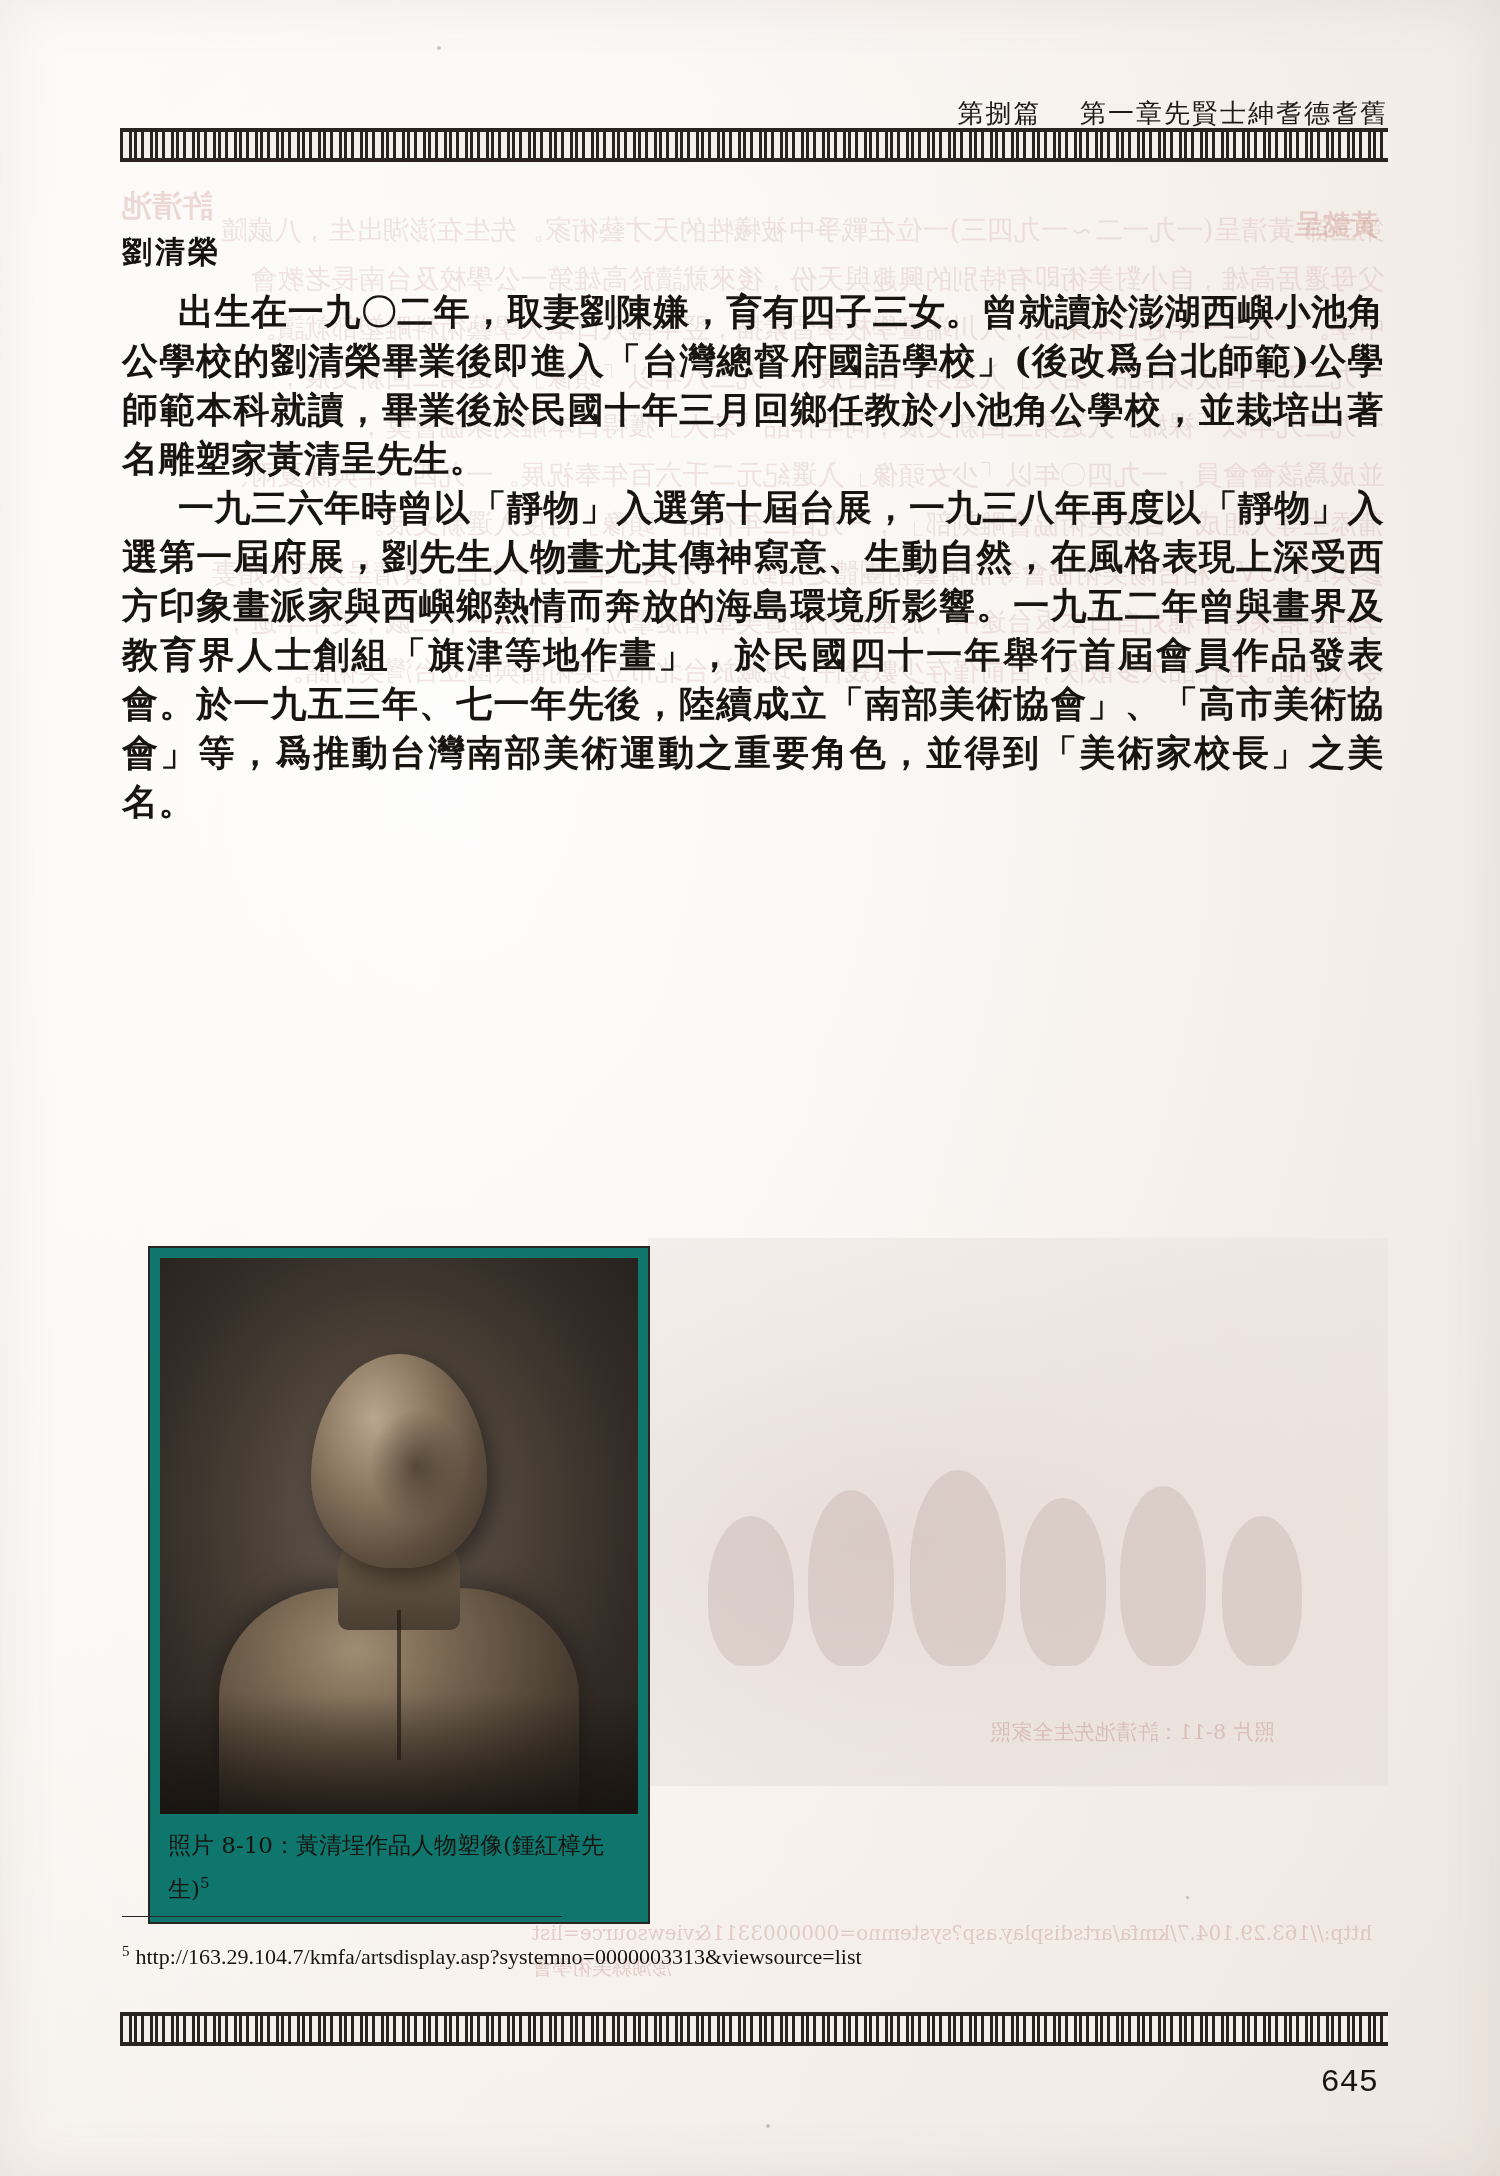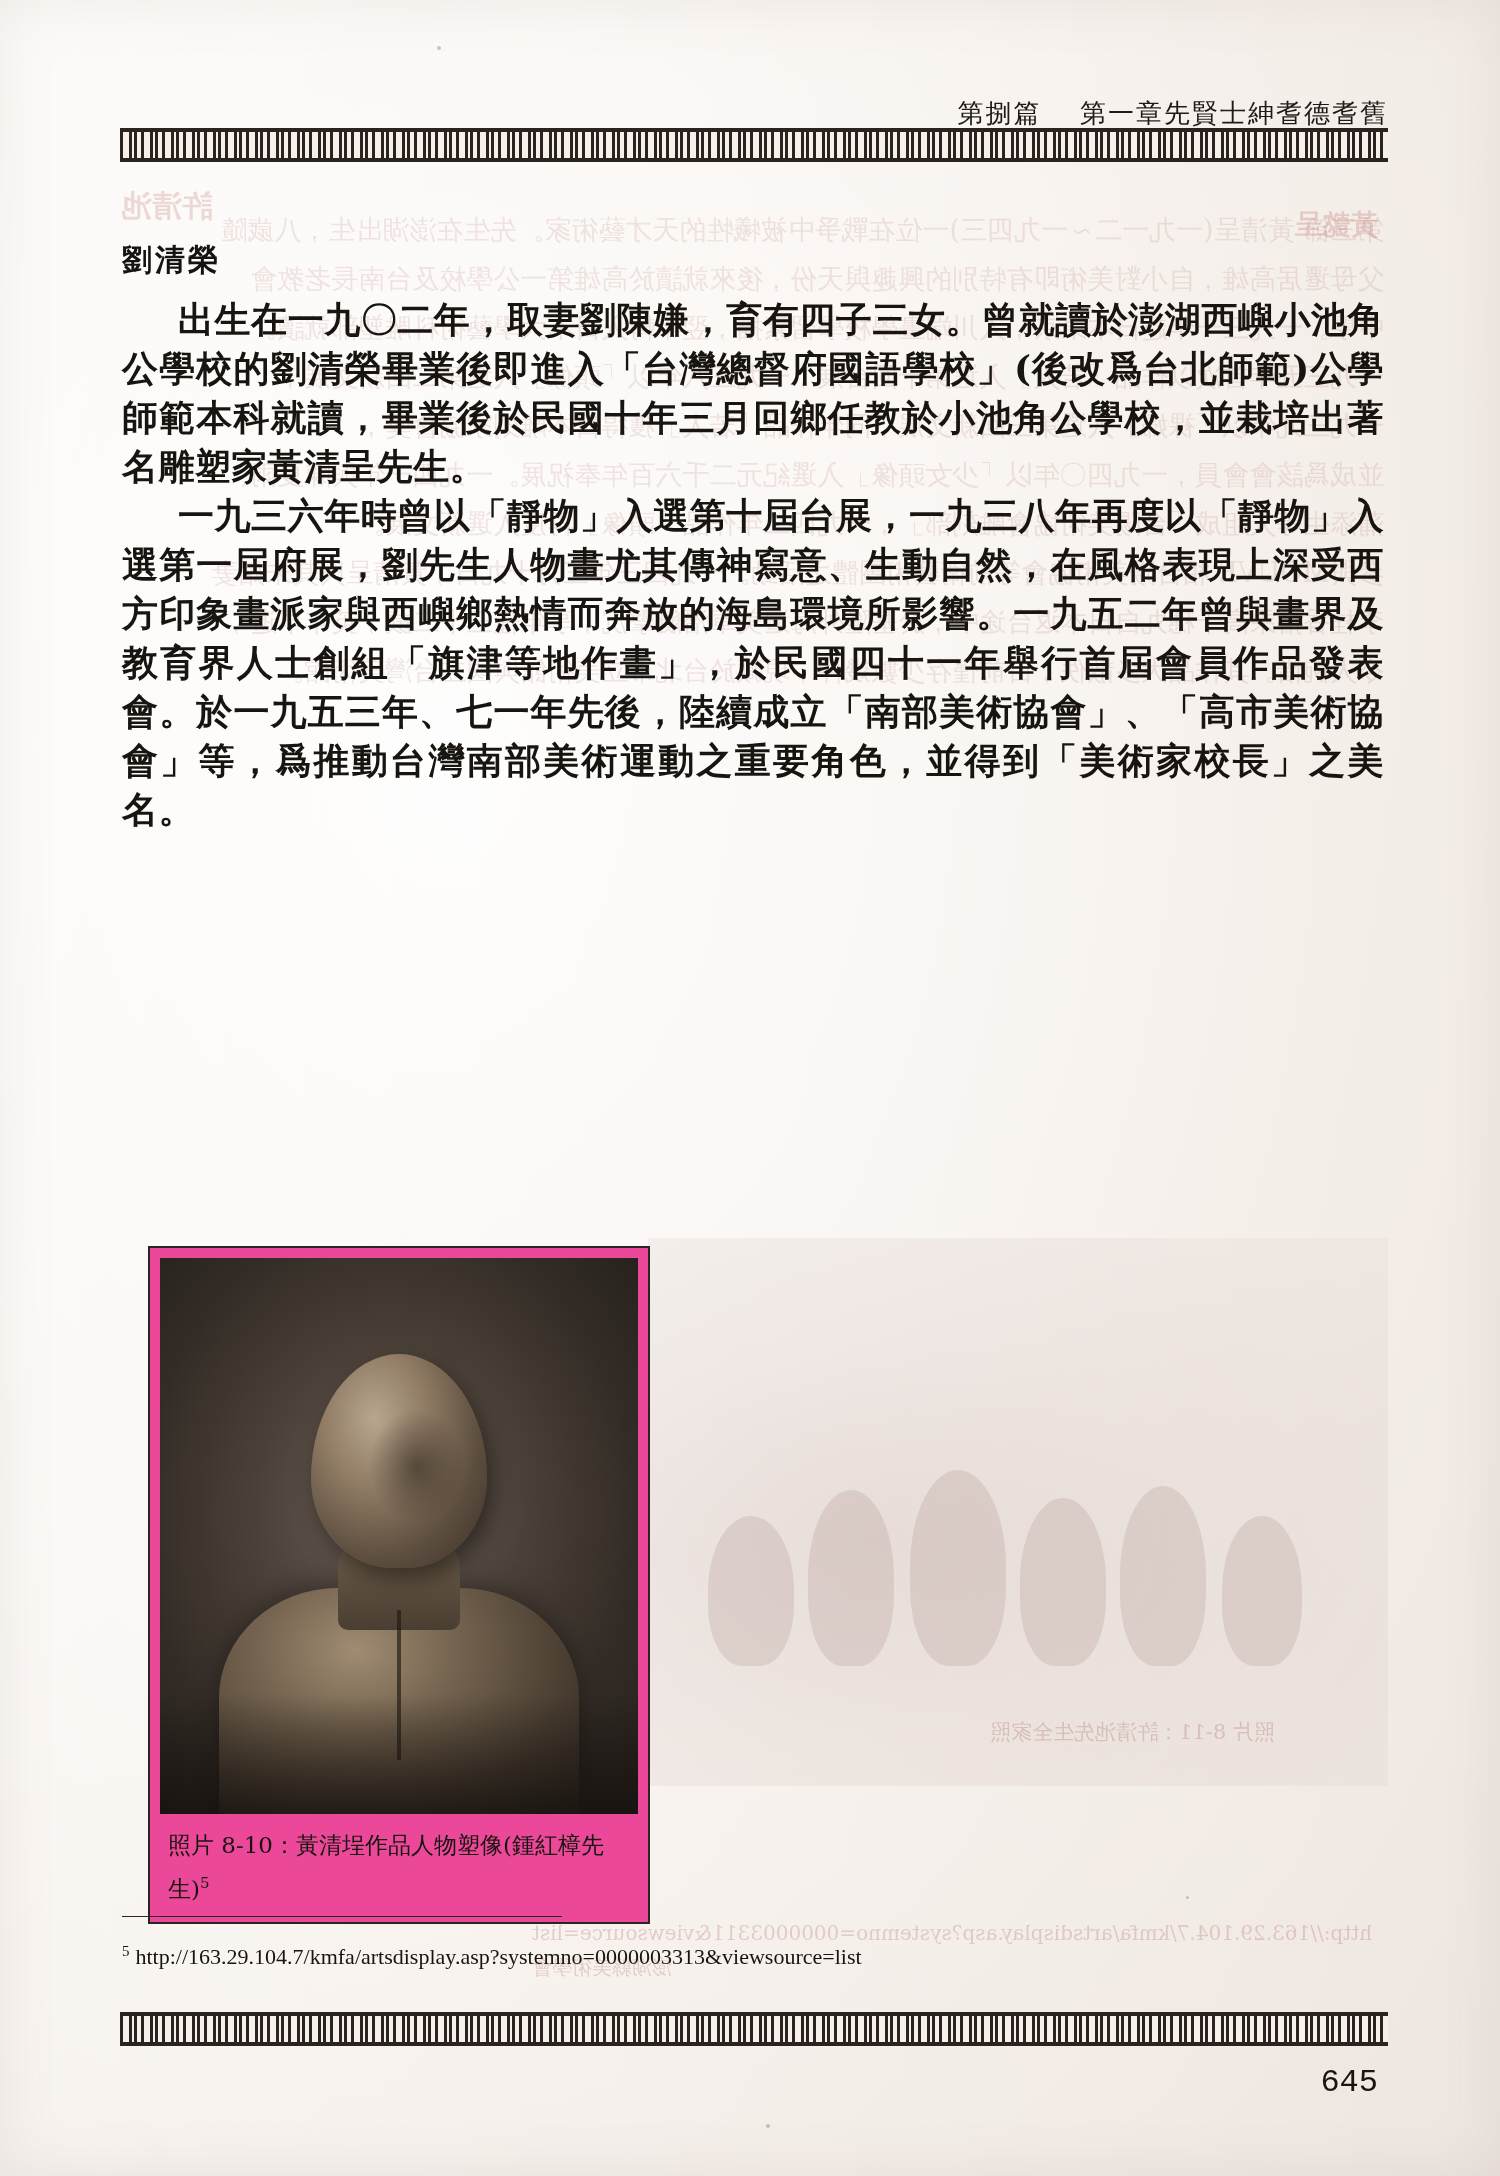--- a/index.html
+++ b/index.html
@@ -71,42 +71,42 @@
     position: absolute;
     left: 122px;
     top: 232px;
     width: 1262px;
   }
   .title {
     font-size: 30px;
     font-weight: bold;
     letter-spacing: 3px;
     color: #16120f;
-    margin: 8px 0 14px 0;
+    margin: 0 0 14px 0;
   }
   .para {
     font-size: 36px;
     line-height: 49px;
     letter-spacing: 0.4px;
     color: #18140f;
     text-align: justify;
     text-justify: inter-ideograph;
     text-indent: 56px;
     margin: 0;
     font-weight: bold;
   }
 
   
   .figure {
     position: absolute;
     left: 148px;
     top: 1246px;
     width: 498px;
     border: 2px solid #2a2522;
-    background: #ec4899;
+    background: #0f766e;
   }
   .figure-image {
     position: relative;
     height: 556px;
     margin: 10px 10px 0 10px;
     background:
       radial-gradient(ellipse at 48% 46%, #6b6057 0%, #4b4138 38%, #332c26 70%, #241f1b 100%);
     overflow: hidden;
   }
   

